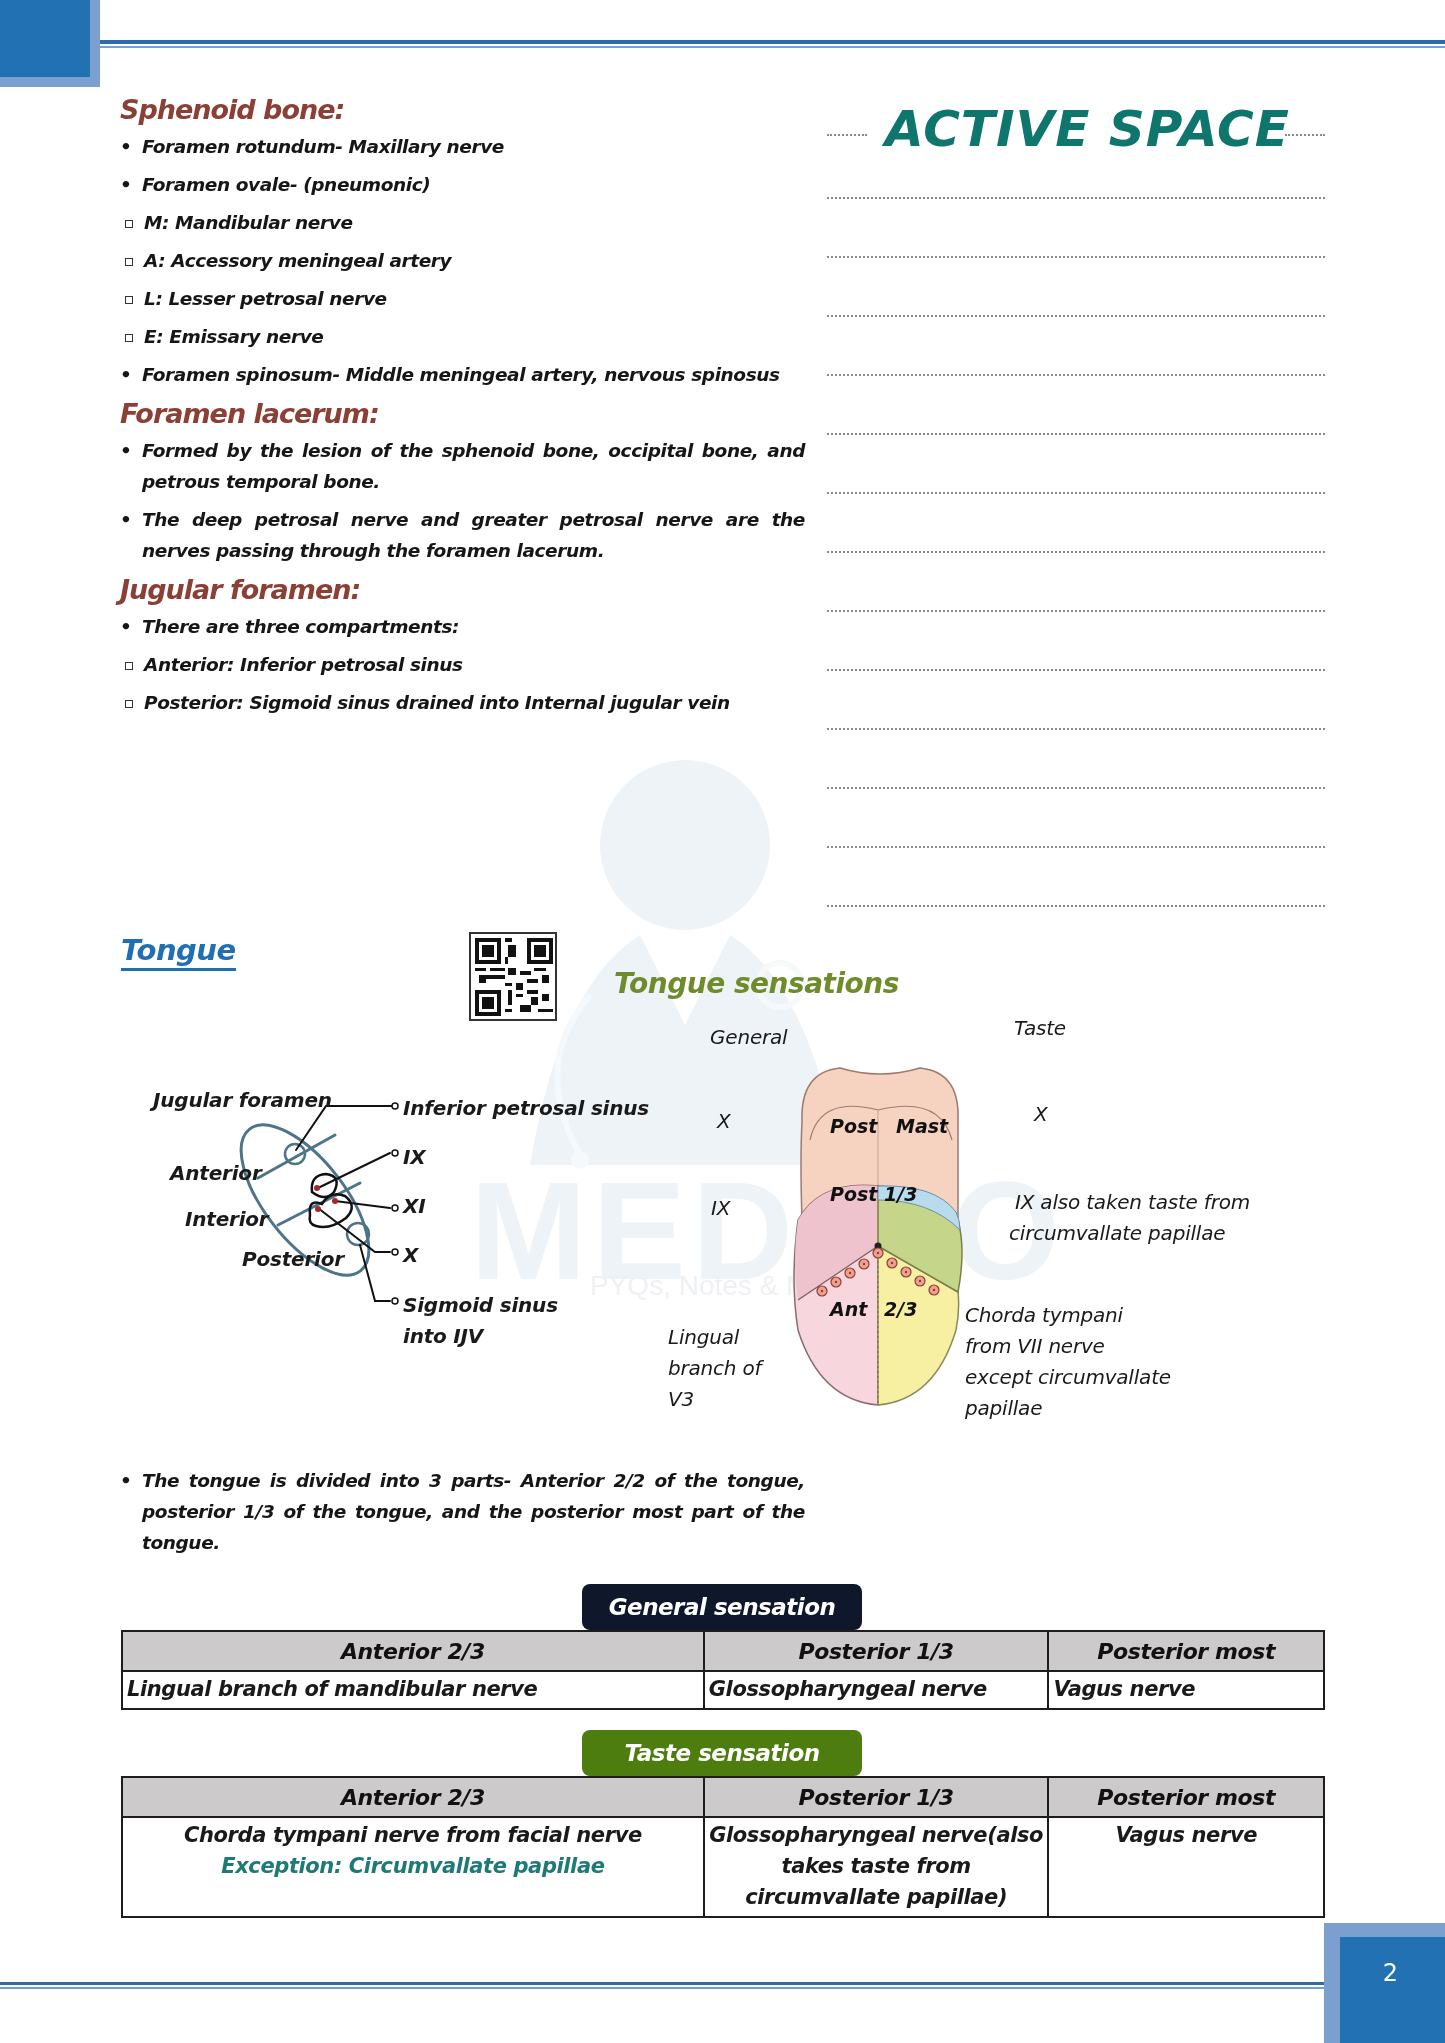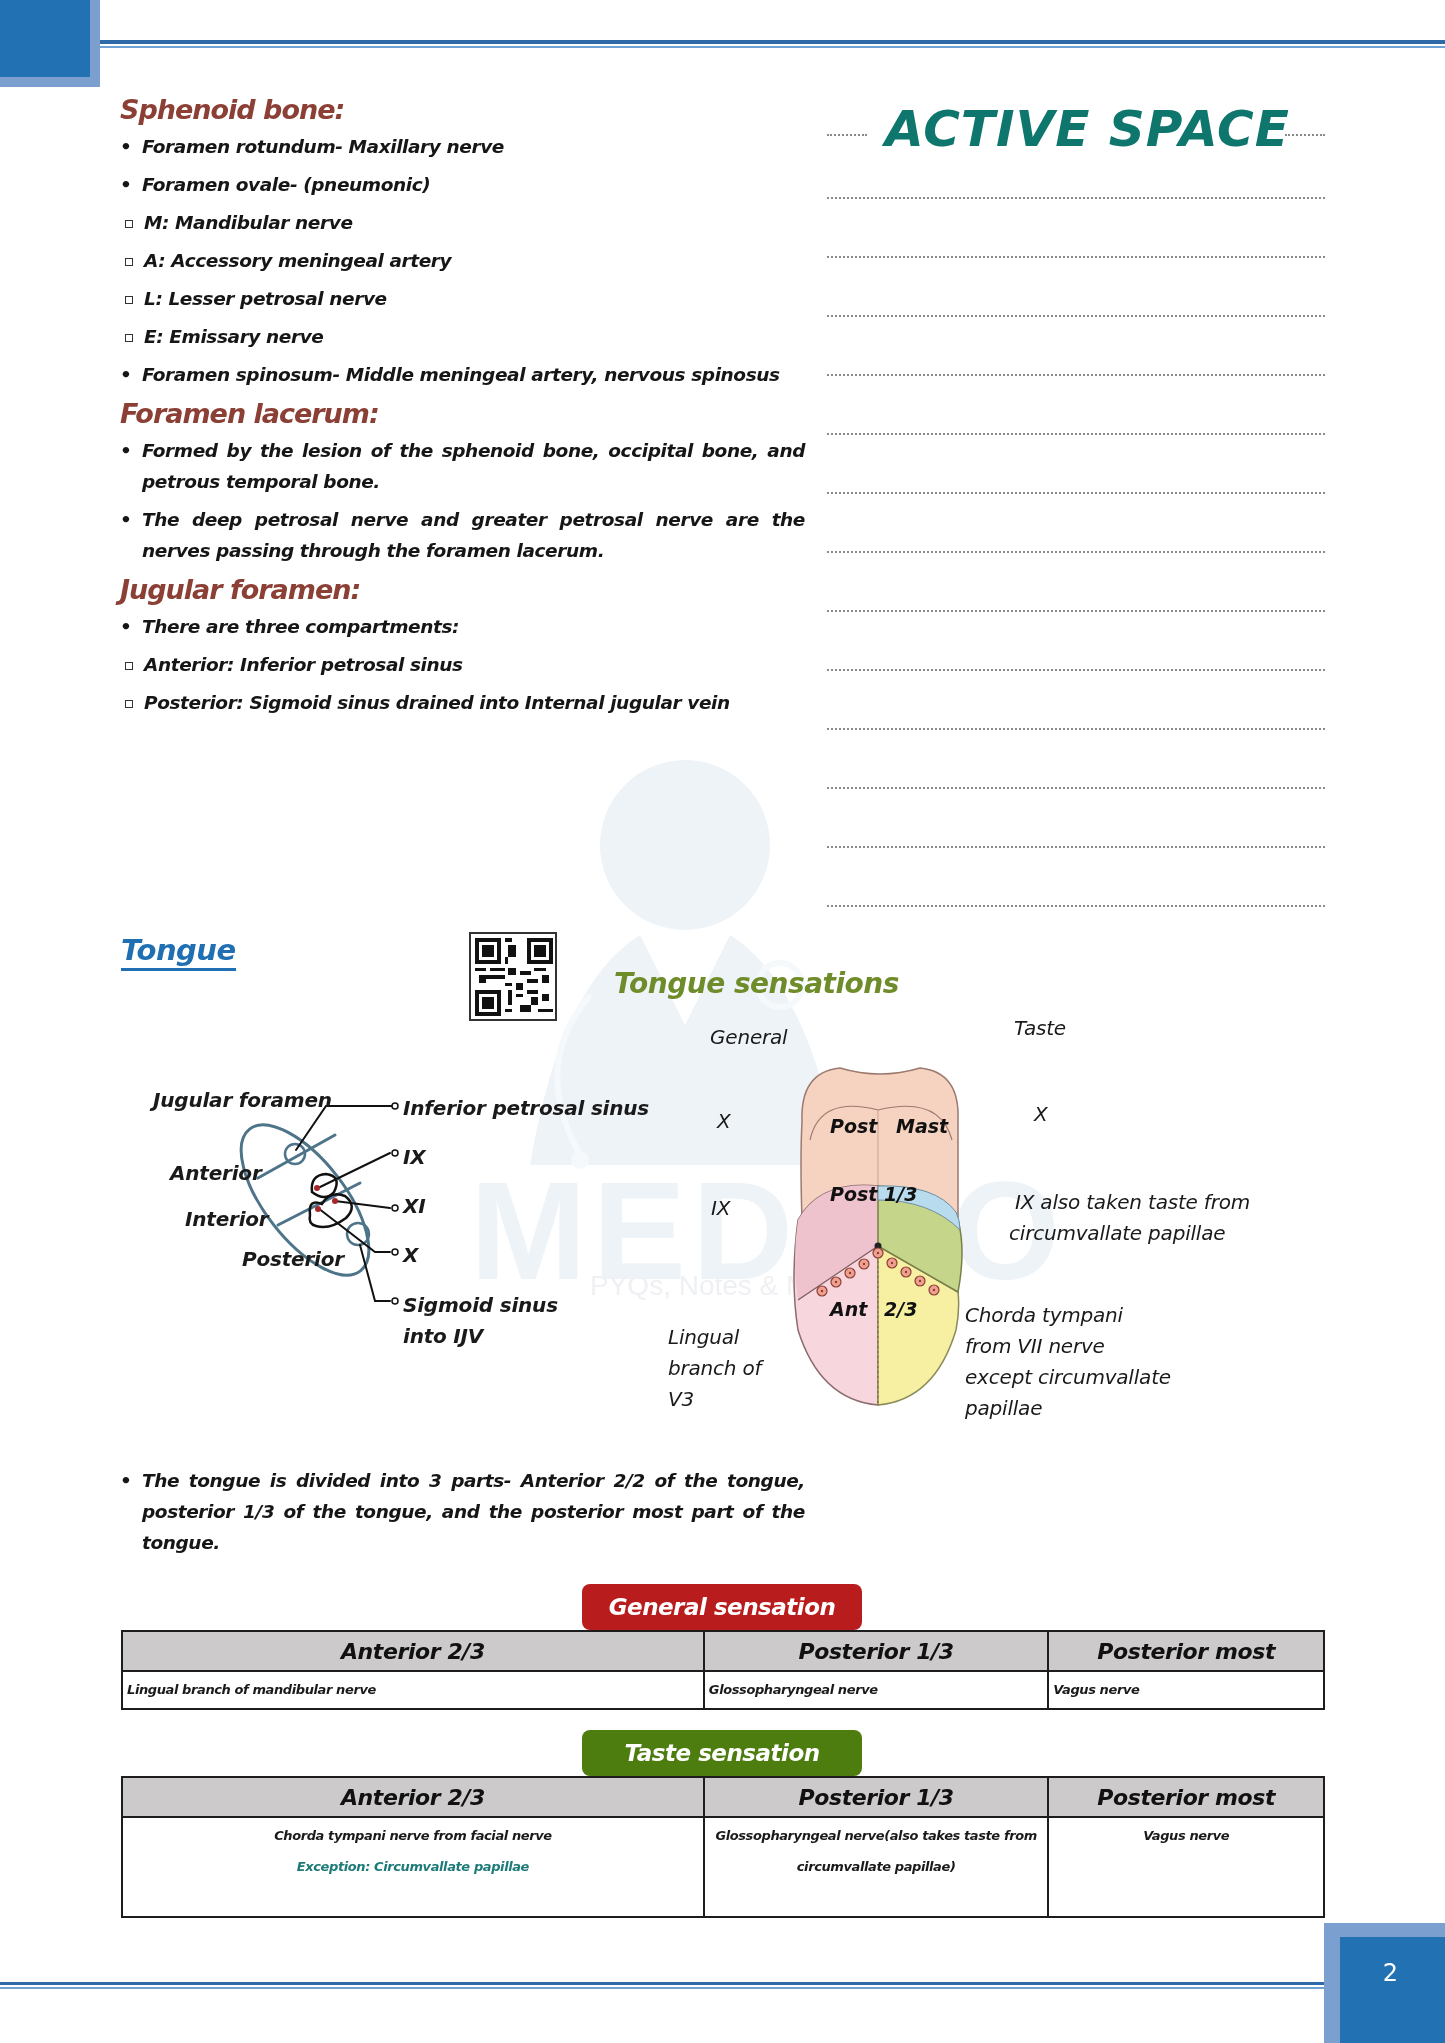--- a/index.html
+++ b/index.html
@@ -47,25 +47,25 @@
      letter-spacing:-0.5px; }
   .dlabel { position:absolute; font-style:italic; font-size:20px; font-weight:bold; color:#1a1a1a; letter-spacing:-0.2px; line-height:31px; }
 
   .jf-svg { position:absolute; left:150px; top:1080px; width:530px; height:290px; }
   .tongue-svg { position:absolute; left:780px; top:1060px; width:200px; height:350px; }
 
   .para { position:absolute; left:120px; top:1465px; width:685px; }
 
   .pill { position:absolute; height:46px; border-radius:8px; color:#fff; font-style:italic; font-weight:bold;
      font-size:23px; display:flex; align-items:center; justify-content:center; letter-spacing:-0.5px; }
-  .pill.blue { background:#b91c1c; left:582px; top:1584px; width:280px; }
+  .pill.blue { background:#0f172a; left:582px; top:1584px; width:280px; }
   .pill.red { background:#4d7c0f; left:582px; top:1730px; width:280px; }
 
   table.nt { position:absolute; left:121px; width:1204px; border-collapse:collapse; }
-  table.nt td, table.nt th { border:2.5px solid #1d1d1d; font-style:italic; font-size:13px; letter-spacing:-0.4px; }
+  table.nt td, table.nt th { border:2.5px solid #1d1d1d; font-style:italic; font-size:21px; letter-spacing:-0.4px; }
   table.nt th { background:#cdcacb; font-weight:bold; font-size:22px; height:40px; text-align:center; }
   table.nt td { font-weight:bold; vertical-align:top; padding:2px 4px; line-height:31px; height:38px; color:#1a1a1a; }
   table.t1 { top:1630px; }
   table.t2 { top:1776px; }
   table.t2 td { height:100px;text-align:center; }
   .exc { color:#1d7a78; display:block; }
   col.c1 { width:583px; } col.c2 { width:345px; } col.c3 { width:276px; }
 </style>
 </head>
 <body>

